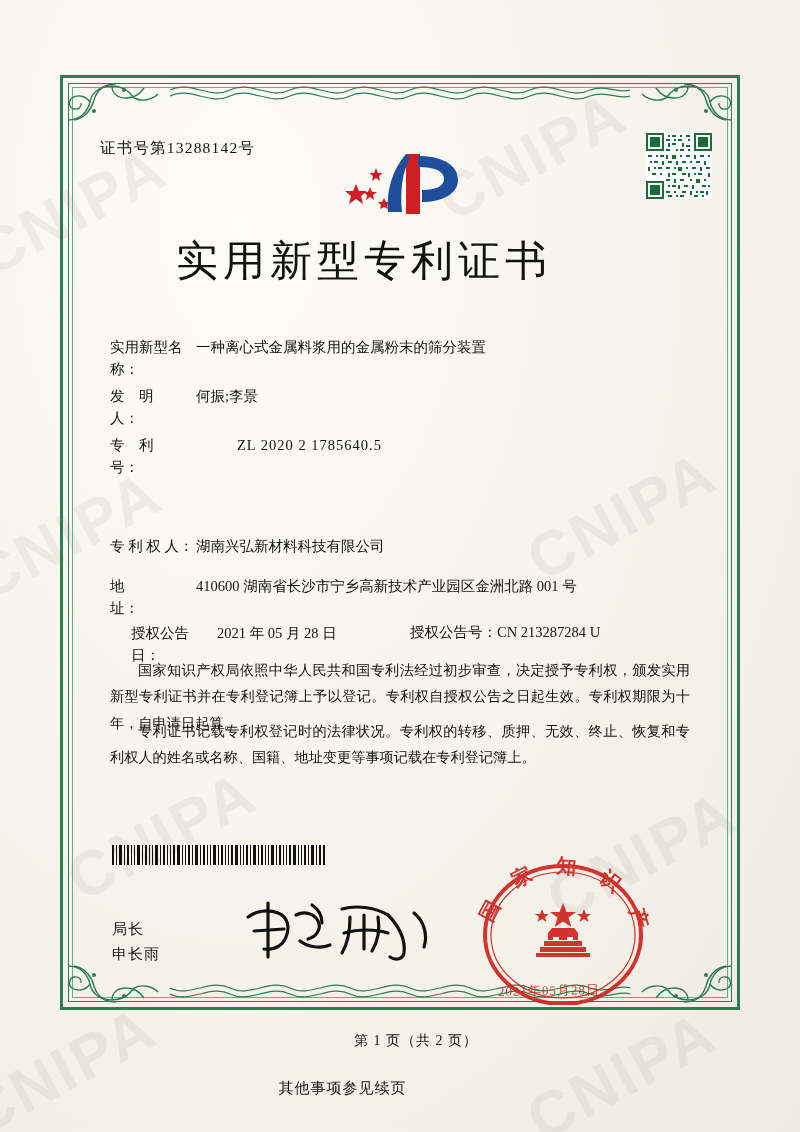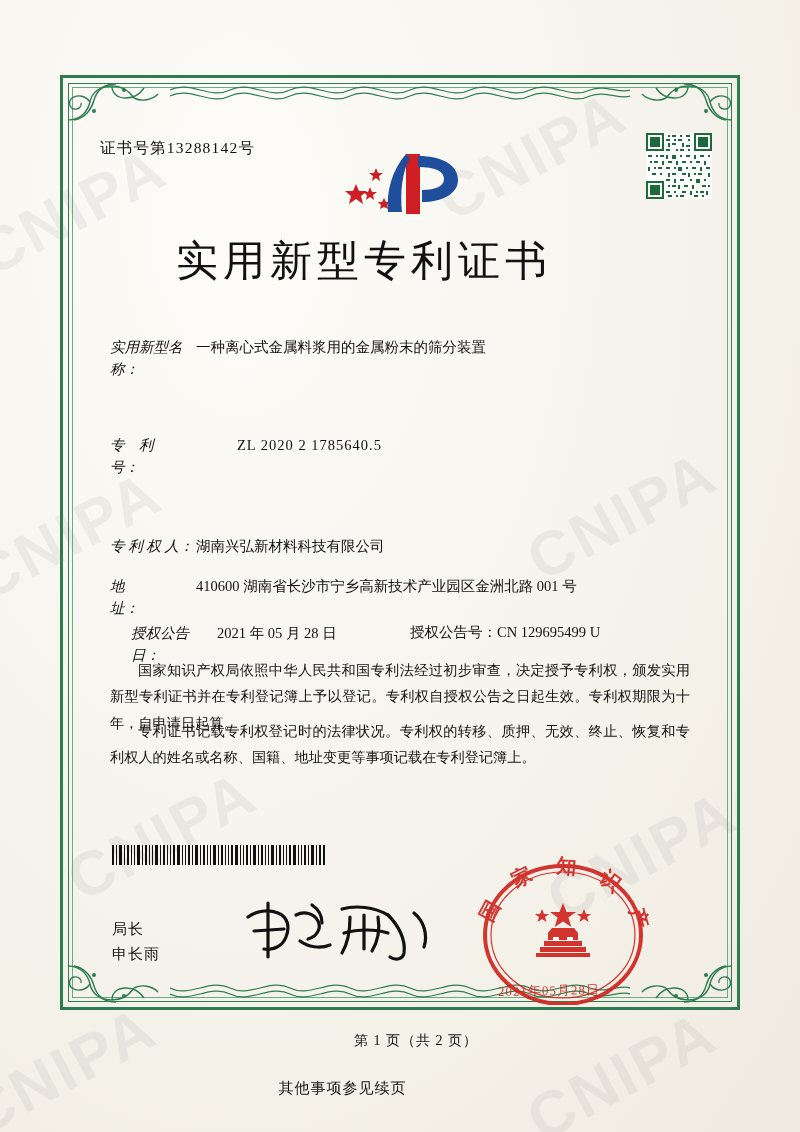--- a/index.html
+++ b/index.html
@@ -128,21 +128,20 @@
     width: 600px;
     font-size: 14.5px;
     color: #111;
     line-height: 1.5;
   }
   .flabel {
     display: inline-block;
     width: 86px;
     letter-spacing: 0;
     vertical-align: top;
-    font-style: italic;
   }
   .fval {
     display: inline-block;
     vertical-align: top;
     max-width: 480px;
     text-align: center;
   }
   .fval.mono { font-family: "Liberation Serif", serif; letter-spacing: 1px; margin-left: 41px; }
 
   #f-name   { top: 337px; }
@@ -437,40 +436,43 @@
       <path d="M66 14 C52 30 46 52 48 72 L62 72 C60 52 62 32 70 18 Z" fill="#1f4e9c"></path>
     </svg>
   </div>
 
   <div id="main-title">实用新型专利证书</div>
 
   <div class="field" id="f-name">
     <span class="flabel">实用新型名称：</span><span class="fval">一种离心式金属料浆用的金属粉末的筛分装置</span>
   </div>
 
+  <div class="field" id="f-inv">
+    <span class="flabel">发　明　人：</span><span class="fval">何振;李景</span>
+  </div>
 
   <div class="field" id="f-patno">
     <span class="flabel">专　利　号：</span><span class="fval mono">ZL 2020 2 1785640.5</span>
   </div>
 
 
   <div class="field" id="f-owner">
     <span class="flabel">专 利 权 人：</span><span class="fval">湖南兴弘新材料科技有限公司</span>
   </div>
 
   <div class="field" id="f-addr">
     <span class="flabel">地　　　址：</span><span class="fval">410600 湖南省长沙市宁乡高新技术产业园区金洲北路 001 号</span>
   </div>
 
   <div class="field" id="f-grant">
     <span class="flabel">授权公告日：</span><span class="fval">2021 年 05 月 28 日</span>
   </div>
 
   <div id="grant-no">
-    <span>授权公告号：</span><span>CN 129695499 U</span>
+    <span>授权公告号：</span><span>CN 213287284 U</span>
   </div>
 
   <div class="para" id="p2">专利证书记载专利权登记时的法律状况。专利权的转移、质押、无效、终止、恢复和专利权人的姓名或名称、国籍、地址变更等事项记载在专利登记簿上。</div>
   <div class="para" id="p1">国家知识产权局依照中华人民共和国专利法经过初步审查，决定授予专利权，颁发实用新型专利证书并在专利登记簿上予以登记。专利权自授权公告之日起生效。专利权期限为十年，自申请日起算。</div>
 
   <div id="barcode">
     <svg width="215" height="20" viewBox="0 0 215 20" shape-rendering="crispEdges">
       <rect width="215" height="20" fill="none"></rect>
       <g fill="#111">
         <rect x="0" y="0" width="2" height="20"></rect>

